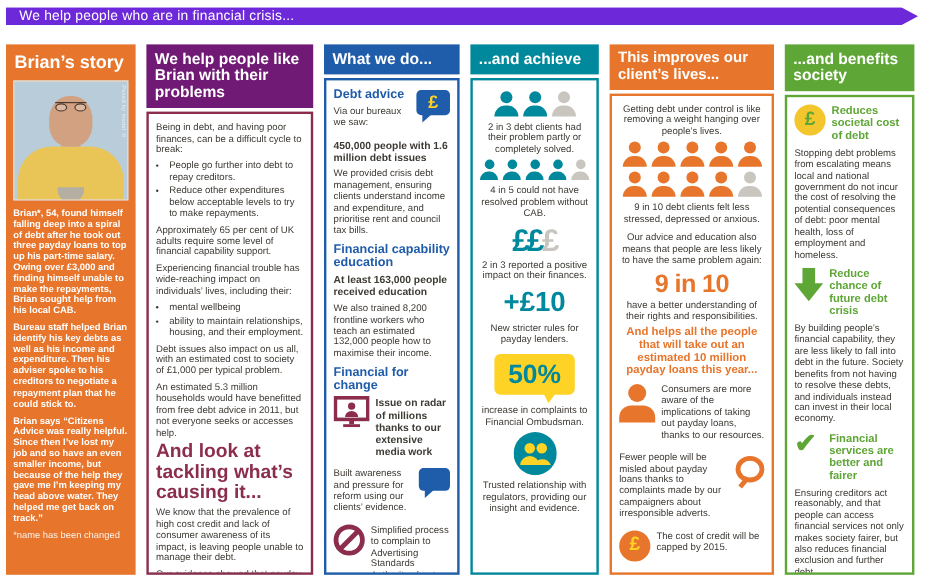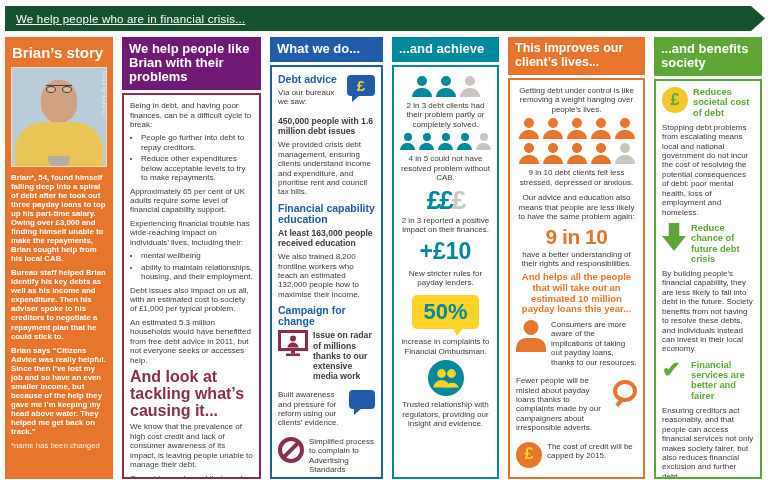--- a/index.html
+++ b/index.html
@@ -1,24 +1,24 @@
 <!DOCTYPE html>
 <html><head>
 <meta charset="utf-8">
 <style>
   * { margin:0; padding:0; box-sizing:border-box; }
   html,body { background:#fff; }
   .page { position:relative; width:771px; height:485px; background:#fff;
           font-family:"Liberation Sans", sans-serif; color:#3e3a35; overflow:hidden; }
 
   
-  .banner { position:absolute; left:5px; top:6px; width:760px; height:25px;
-            background:#14532d; color:#fff; display:flex; align-items:center;
+  .banner { position:absolute; left:5px; top:6px; width:760px; height:15px;
+            background:#6d28d9; color:#fff; display:flex; align-items:center;
             padding:0 24px 0 11px; font-size:11.5px; letter-spacing:.2px;
-            clip-path:polygon(0 0, calc(100% - 14px) 0, 100% 50%, calc(100% - 14px) 100%, 0 100%);text-decoration:underline; }
+            clip-path:polygon(0 0, calc(100% - 14px) 0, 100% 50%, calc(100% - 14px) 100%, 0 100%); }
 
   
   .cols { position:absolute; left:5px; top:37px; width:762px; height:442px;
           display:flex; gap:9px; }
   .col { display:flex; flex-direction:column; min-width:0; }
   .c1 { flex:0 0 108px; } .c2 { flex:0 0 139px; } .c3 { flex:0 0 113px; }
   .c4 { flex:0 0 107px; } .c5 { flex:0 0 137px; } .c6 { flex:0 0 108px; }
 
   .col-head { color:#fff; font-weight:bold; padding:5px 7px 6px; line-height:1.08; font-size:13px; }
   .col-body { flex:1; margin-top:3px; background:#fff; border:2px solid #000;
@@ -181,21 +181,21 @@
               <span>£</span>
             </span>
         </div>
         <p class="stat-bold">450,000 people with 1.6 million debt issues</p>
         <p>We provided crisis debt management, ensuring clients understand income and expenditure, and prioritise rent and council tax bills.</p>
 
         <h3 class="h-blue mt6">Financial capability education</h3>
         <p class="stat-bold">At least 163,000 people received education</p>
         <p>We also trained 8,200 frontline workers who teach an estimated 132,000 people how to maximise their income.</p>
 
-        <h3 class="h-blue mt6">Campaign for change</h3>
+        <h3 class="h-blue mt6">Financial for change</h3>
         <div class="row">
           <svg width="30" height="26" viewBox="0 0 30 26">
             <rect x="1.5" y="1.5" width="27" height="18" fill="#ffffff" stroke="#8c2d4e" stroke-width="3"></rect>
             <circle cx="15" cy="8.5" r="3" fill="#8c2d4e"></circle>
             <path d="M9.5 17.5 a5.5 5 0 0 1 11 0 z" fill="#8c2d4e"></path>
             <rect x="13" y="20.5" width="4" height="3" fill="#8c2d4e"></rect>
             <rect x="8" y="23.5" width="14" height="2.5" fill="#8c2d4e"></rect>
           </svg>
           <p class="stat-bold grow">Issue on radar of millions thanks to our extensive media work</p>
         </div>

